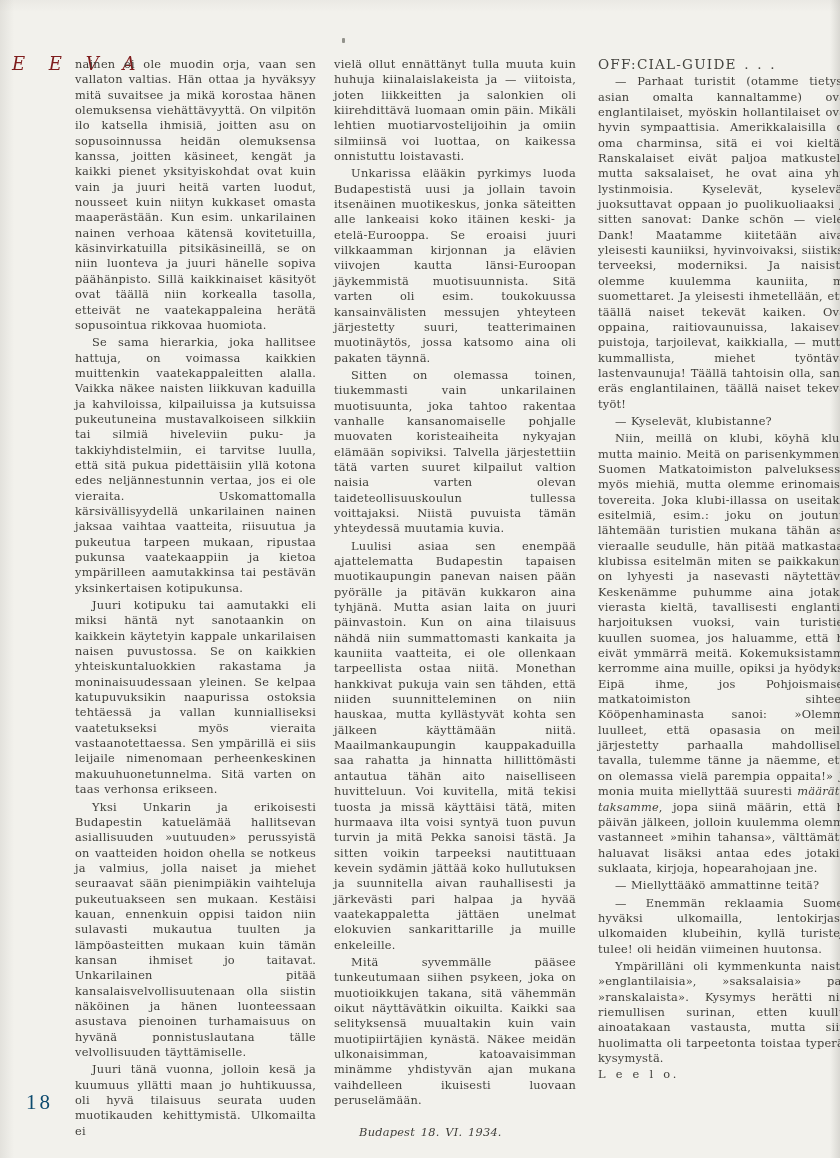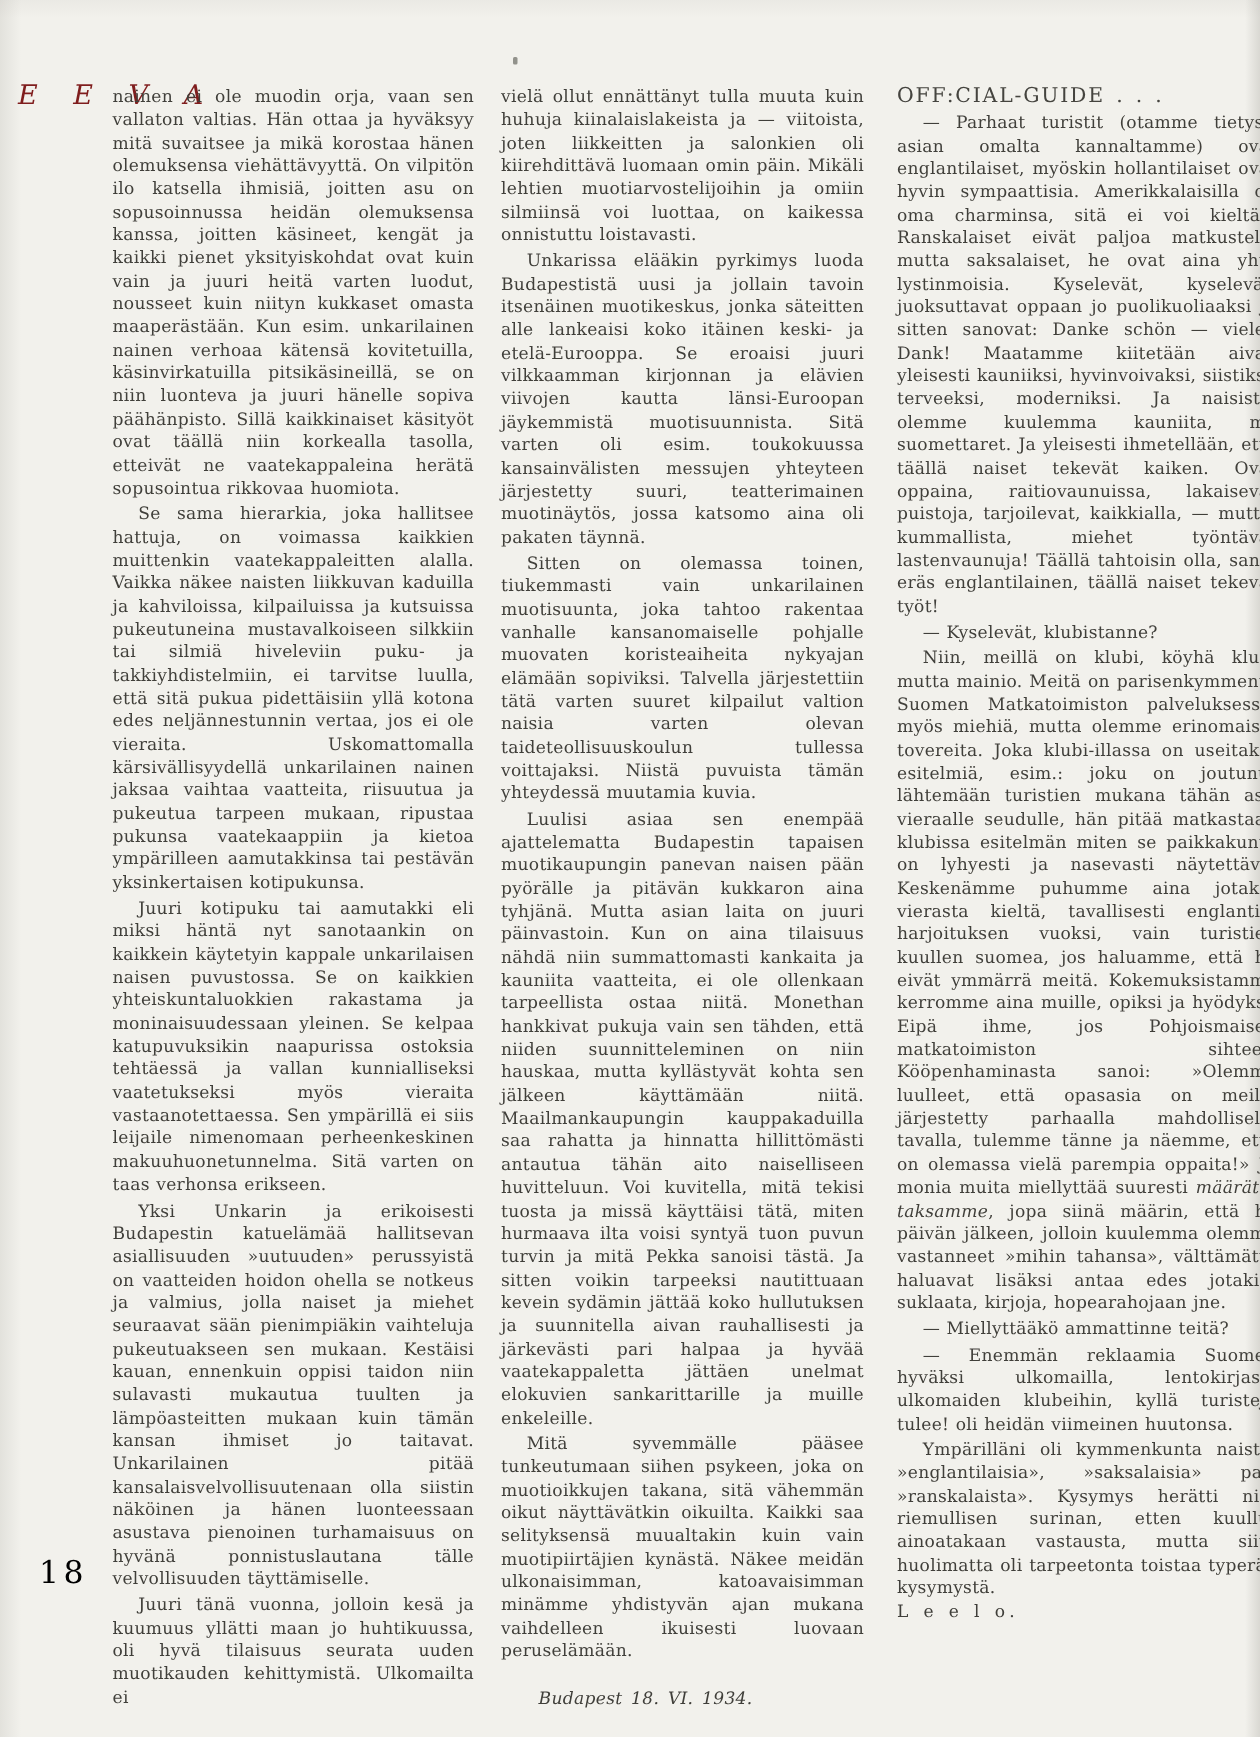--- a/index.html
+++ b/index.html
@@ -98,24 +98,25 @@
     margin-top: 1px !important;
     text-indent: 0 !important;
     text-align: left;
     padding-right: 30px;
     letter-spacing: 3px;
   }
   .emph { font-style: italic; }
   .page-number {
     position: absolute;
     left: 26px;
-    top: 1036px;
+    top: 1090px;
     font-size: 21px;
     letter-spacing: 3px;
-    color: #000000;
+    color: #0c4a6e;
+    font-family: Liberation Serif, serif;
   }
 </style>
 </head>
 <body>
 
 <div class="page">
 
   <div class="masthead">E E V A</div>
   <div class="speck"></div>
 

